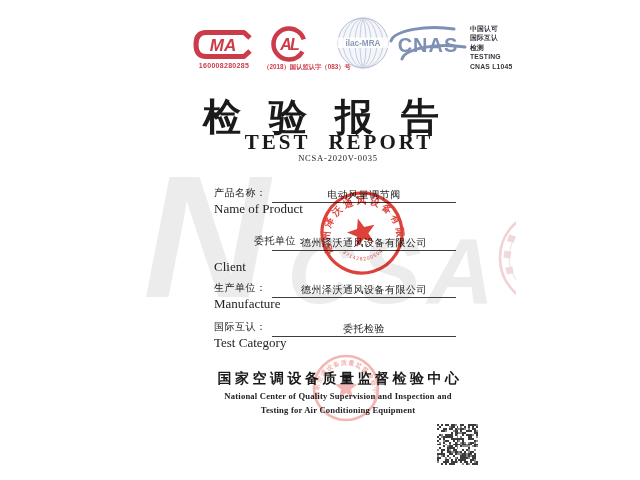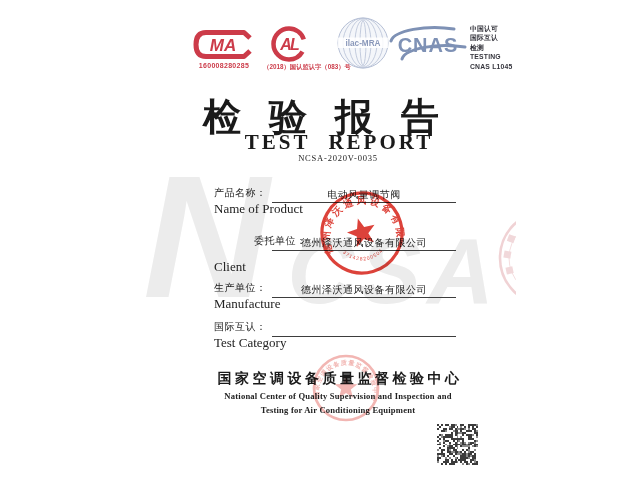--- a/index.html
+++ b/index.html
@@ -114,20 +114,21 @@
   <div class="abs field-value" style="left:272px; top:236px;">德州泽沃通风设备有限公司</div>
   <div class="abs field-line" style="left:272px; top:250px;"></div>
 
   <div class="abs field-zh" style="left:214px; top:281px;">生产单位：</div>
   <div class="abs field-en" style="left:214px; top:296px;">Manufacture</div>
   <div class="abs field-value" style="left:272px; top:283px;">德州泽沃通风设备有限公司</div>
   <div class="abs field-line" style="left:272px; top:297px;"></div>
 
   <div class="abs field-zh" style="left:214px; top:320px;">国际互认：</div>
   <div class="abs field-en" style="left:214px; top:335px;">Test Category</div>
+  <div class="abs field-value" style="left:272px; top:322px;">委托检验</div>
   <div class="abs field-line" style="left:272px; top:336px;"></div>
 
   <svg class="abs stamp" style="left:317px; top:188px; transform:rotate(-16deg); opacity:.88;" width="90" height="90" viewBox="0 0 90 90">
     <defs>
       <path id="arcTop" d="M 12,58 A 34,34 0 1 1 78,58" fill="none"></path>
       <path id="arcBot" d="M 20,57 A 28,28 0 0 0 70,57" fill="none"></path>
     </defs>
     <circle cx="45" cy="45" r="40" fill="none" stroke="#d8281e" stroke-width="3.2"></circle>
     <path d="M45,30 L48.7,39.9 L59.3,40.4 L51,47 L53.8,57.1 L45,51.3 L36.2,57.1 L39,47 L30.7,40.4 L41.3,39.9 Z" fill="#d8281e"></path>
     <text font-size="9.5" fill="#d8281e" letter-spacing="3" font-family="Liberation Sans, sans-serif" font-weight="bold">

